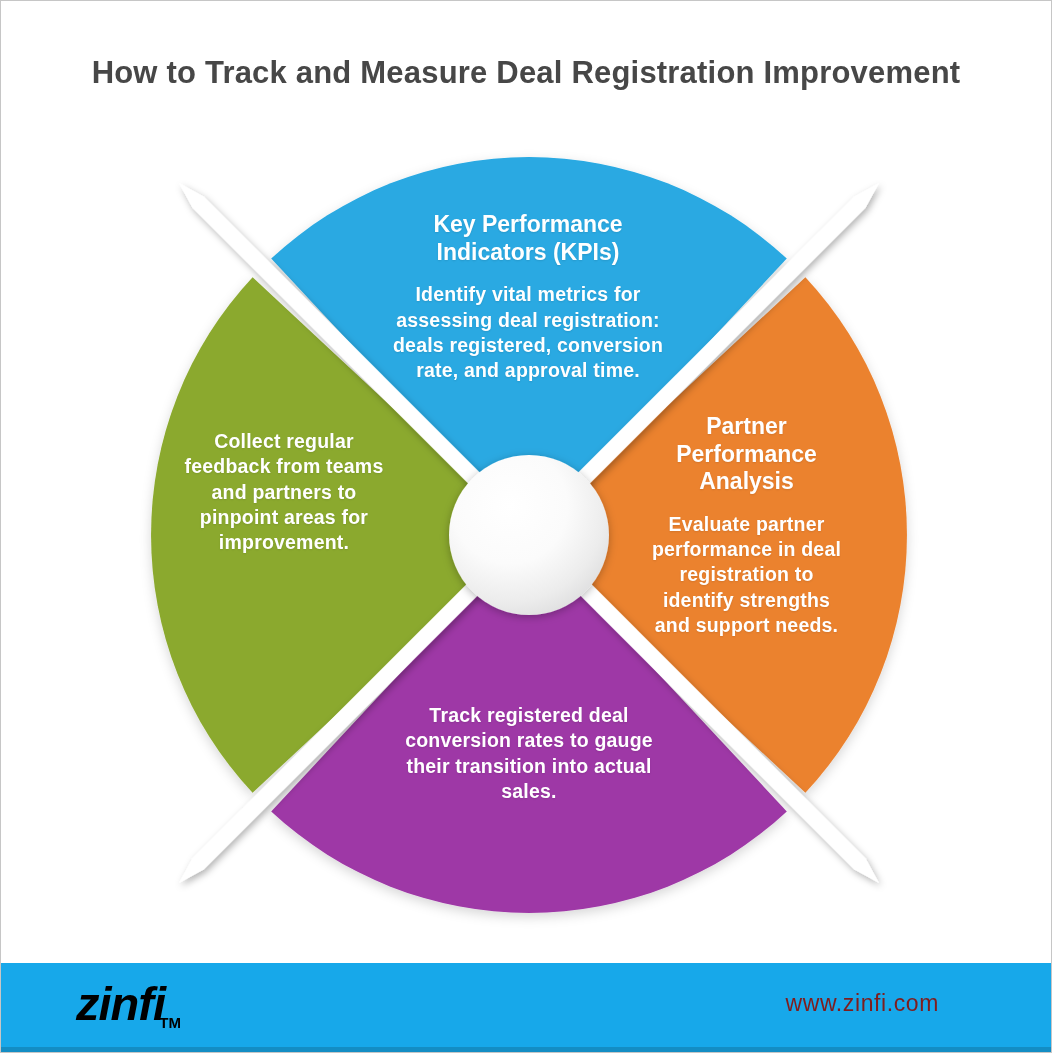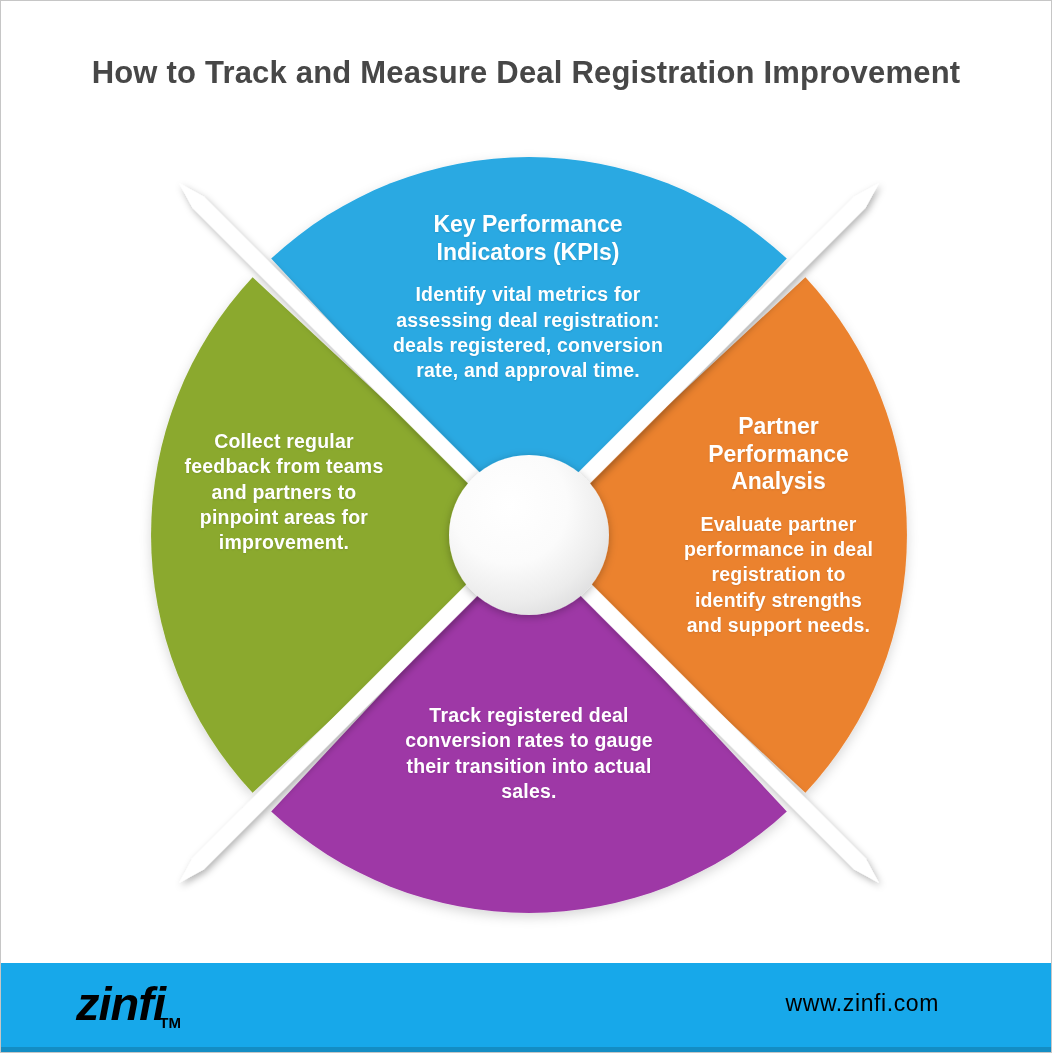--- a/index.html
+++ b/index.html
@@ -28,42 +28,42 @@
   .quad h2{
     margin:0 0 8px 0;
     font-size:23px;font-weight:700;line-height:1.2;
   }
   .quad p{
     margin:16px;
     font-size:19.5px;font-weight:600;line-height:1.3;
     letter-spacing:.2px;
   }
   .quad-top   {left:327px;top:210px;width:400px;}
-  .quad-right {left:645px;top:412px;width:265px;}
+  .quad-right {left:613px;top:412px;width:265px;}
   .quad-bottom{left:368px;top:686px;width:320px;}
   .quad-left  {left:148px;top:412px;width:270px;}
   .footer{
     position:absolute;left:0;right:0;top:962px;bottom:0;
     display:flex;align-items:center;justify-content:space-between;
     padding:0 112px 4px 75px;
     box-sizing:border-box;
     border-bottom:5px solid rgba(0,0,0,.16);
   }
   .logo{
     position:relative;
     font-size:47px;font-weight:800;font-style:italic;
     color:#000000;line-height:1;letter-spacing:-1px;
     padding-right:16px;
   }
   .logo .tm{
     position:absolute;right:0;bottom:-3px;
     font-size:15px;font-weight:700;font-style:normal;letter-spacing:0;
   }
   .url{
-    font-size:23px;color:#000000;font-weight:400;letter-spacing:.6px;
+    font-size:23px;color:#7f1d1d;font-weight:400;letter-spacing:.6px;
   }
 </style>
 </head>
 <body>
 
 <div class="canvas">
 
   <div class="title">How to Track and Measure Deal Registration Improvement</div>
 
   <svg class="diagram-svg" width="1052" height="1053" viewBox="0 0 1052 1053">

